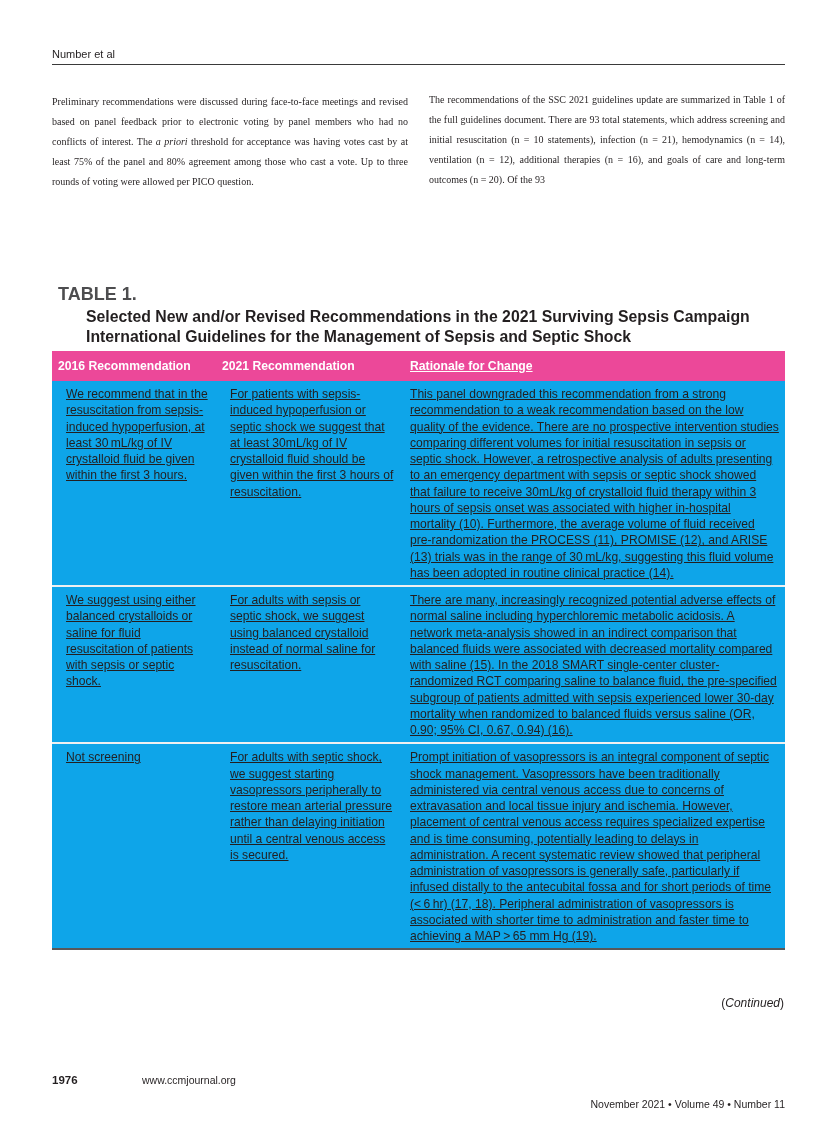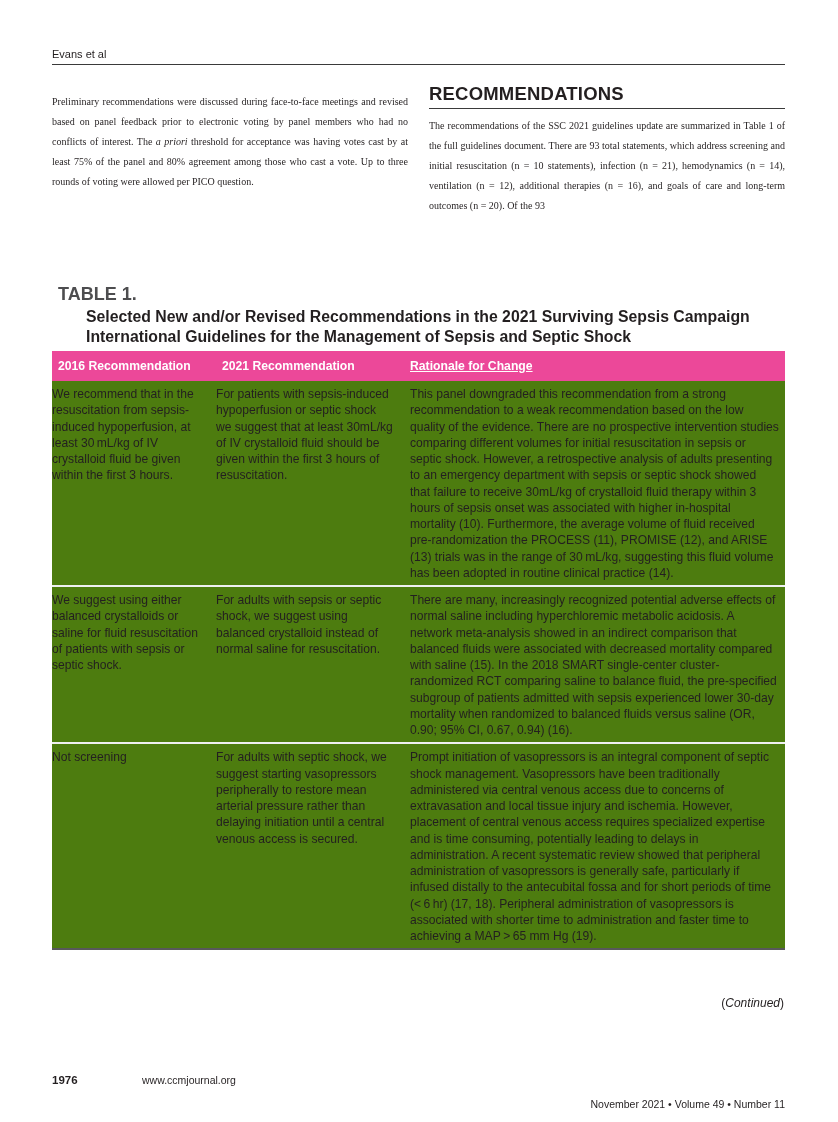--- a/index.html
+++ b/index.html
@@ -47,22 +47,23 @@
       border-collapse: collapse;
       font-family: "Liberation Sans", sans-serif; font-size: 12.1px;
       line-height: 16.25px; color: #231f20;
     }
     table.t1 thead th {
       background: #ec4899; color: #ffffff; font-weight: bold;
       text-align: left; height: 30px; padding: 0 6px; font-size: 12.2px;
       vertical-align: middle;
     }
     table.t1 tbody td {
-      background: #4d7c0f; vertical-align: top;
-      padding: 5px 6px 4px 0;
+      background: #0ea5e9; vertical-align: top;
+      padding: 5px 6px 4px 14px;
+      text-decoration: underline;
     }
     table.t1 tbody tr + tr td { border-top: 2px solid #eff0f1; }
     table.t1 tbody tr:last-child td { border-bottom: 2px solid #58585a; }
     th.c1, td.c1 { width: 164px; }
     th.c2, td.c2 { width: 184px; }
     th.c3 { padding-left: 10px !important; text-decoration: underline; }
     td.c3 { padding-left: 10px !important; }
 
     .continued {
       position: absolute; right: 54px; top: 996px;
@@ -74,28 +75,27 @@
       position: absolute; left: 52px; top: 1074px; width: 733px;
       font-family: "Liberation Sans", sans-serif; font-size: 10.5px;
     }
     .footer .page-num { position: absolute; left: 0; font-weight: bold; font-size: 11.5px; }
     .footer .site { position: absolute; left: 90px; }
     .footer .issue { position: absolute; right: 0; margin-top: 24px; }
   </style>
 </head>
 <body>
 
-<div class="running-head">Evans et al</div>
+<div class="running-head">Number et al</div>
 
 <div class="col col-left">
   <p class="body-text"><span>Preliminary recommendations were discussed during face-to-face meetings and revised based on panel feed­back prior to electronic voting by panel members who had no conflicts of interest. The </span><i>a priori</i><span> threshold for ac­ceptance was having votes cast by at least 75% of the panel and 80% agreement among those who cast a vote. Up to three rounds of voting were allowed per PICO question.</span></p>
 </div>
 
 <div class="col col-right">
-  <div class="sec-head caps">RECOMMENDATIONS</div>
   <p class="body-text">The recommendations of the SSC 2021 guidelines up­date are summarized in Table 1 of the full guidelines document. There are 93 total statements, which address screening and initial resuscitation (n = 10 statements), infection (n = 21), hemodynamics (n = 14), ventila­tion (n = 12), additional therapies (n = 16), and goals of care and long-term outcomes (n = 20). Of the 93</p>
 </div>
 
 <div class="table-label">TABLE 1.</div>
 <div class="table-caption">Selected New and/or Revised Recommendations in the 2021 Surviving Sepsis Campaign International Guidelines for the Management of Sepsis and Septic Shock</div>
 
 <table class="t1">
   <thead>
     <tr>
       <th class="c1">2016 Recommendation</th>

